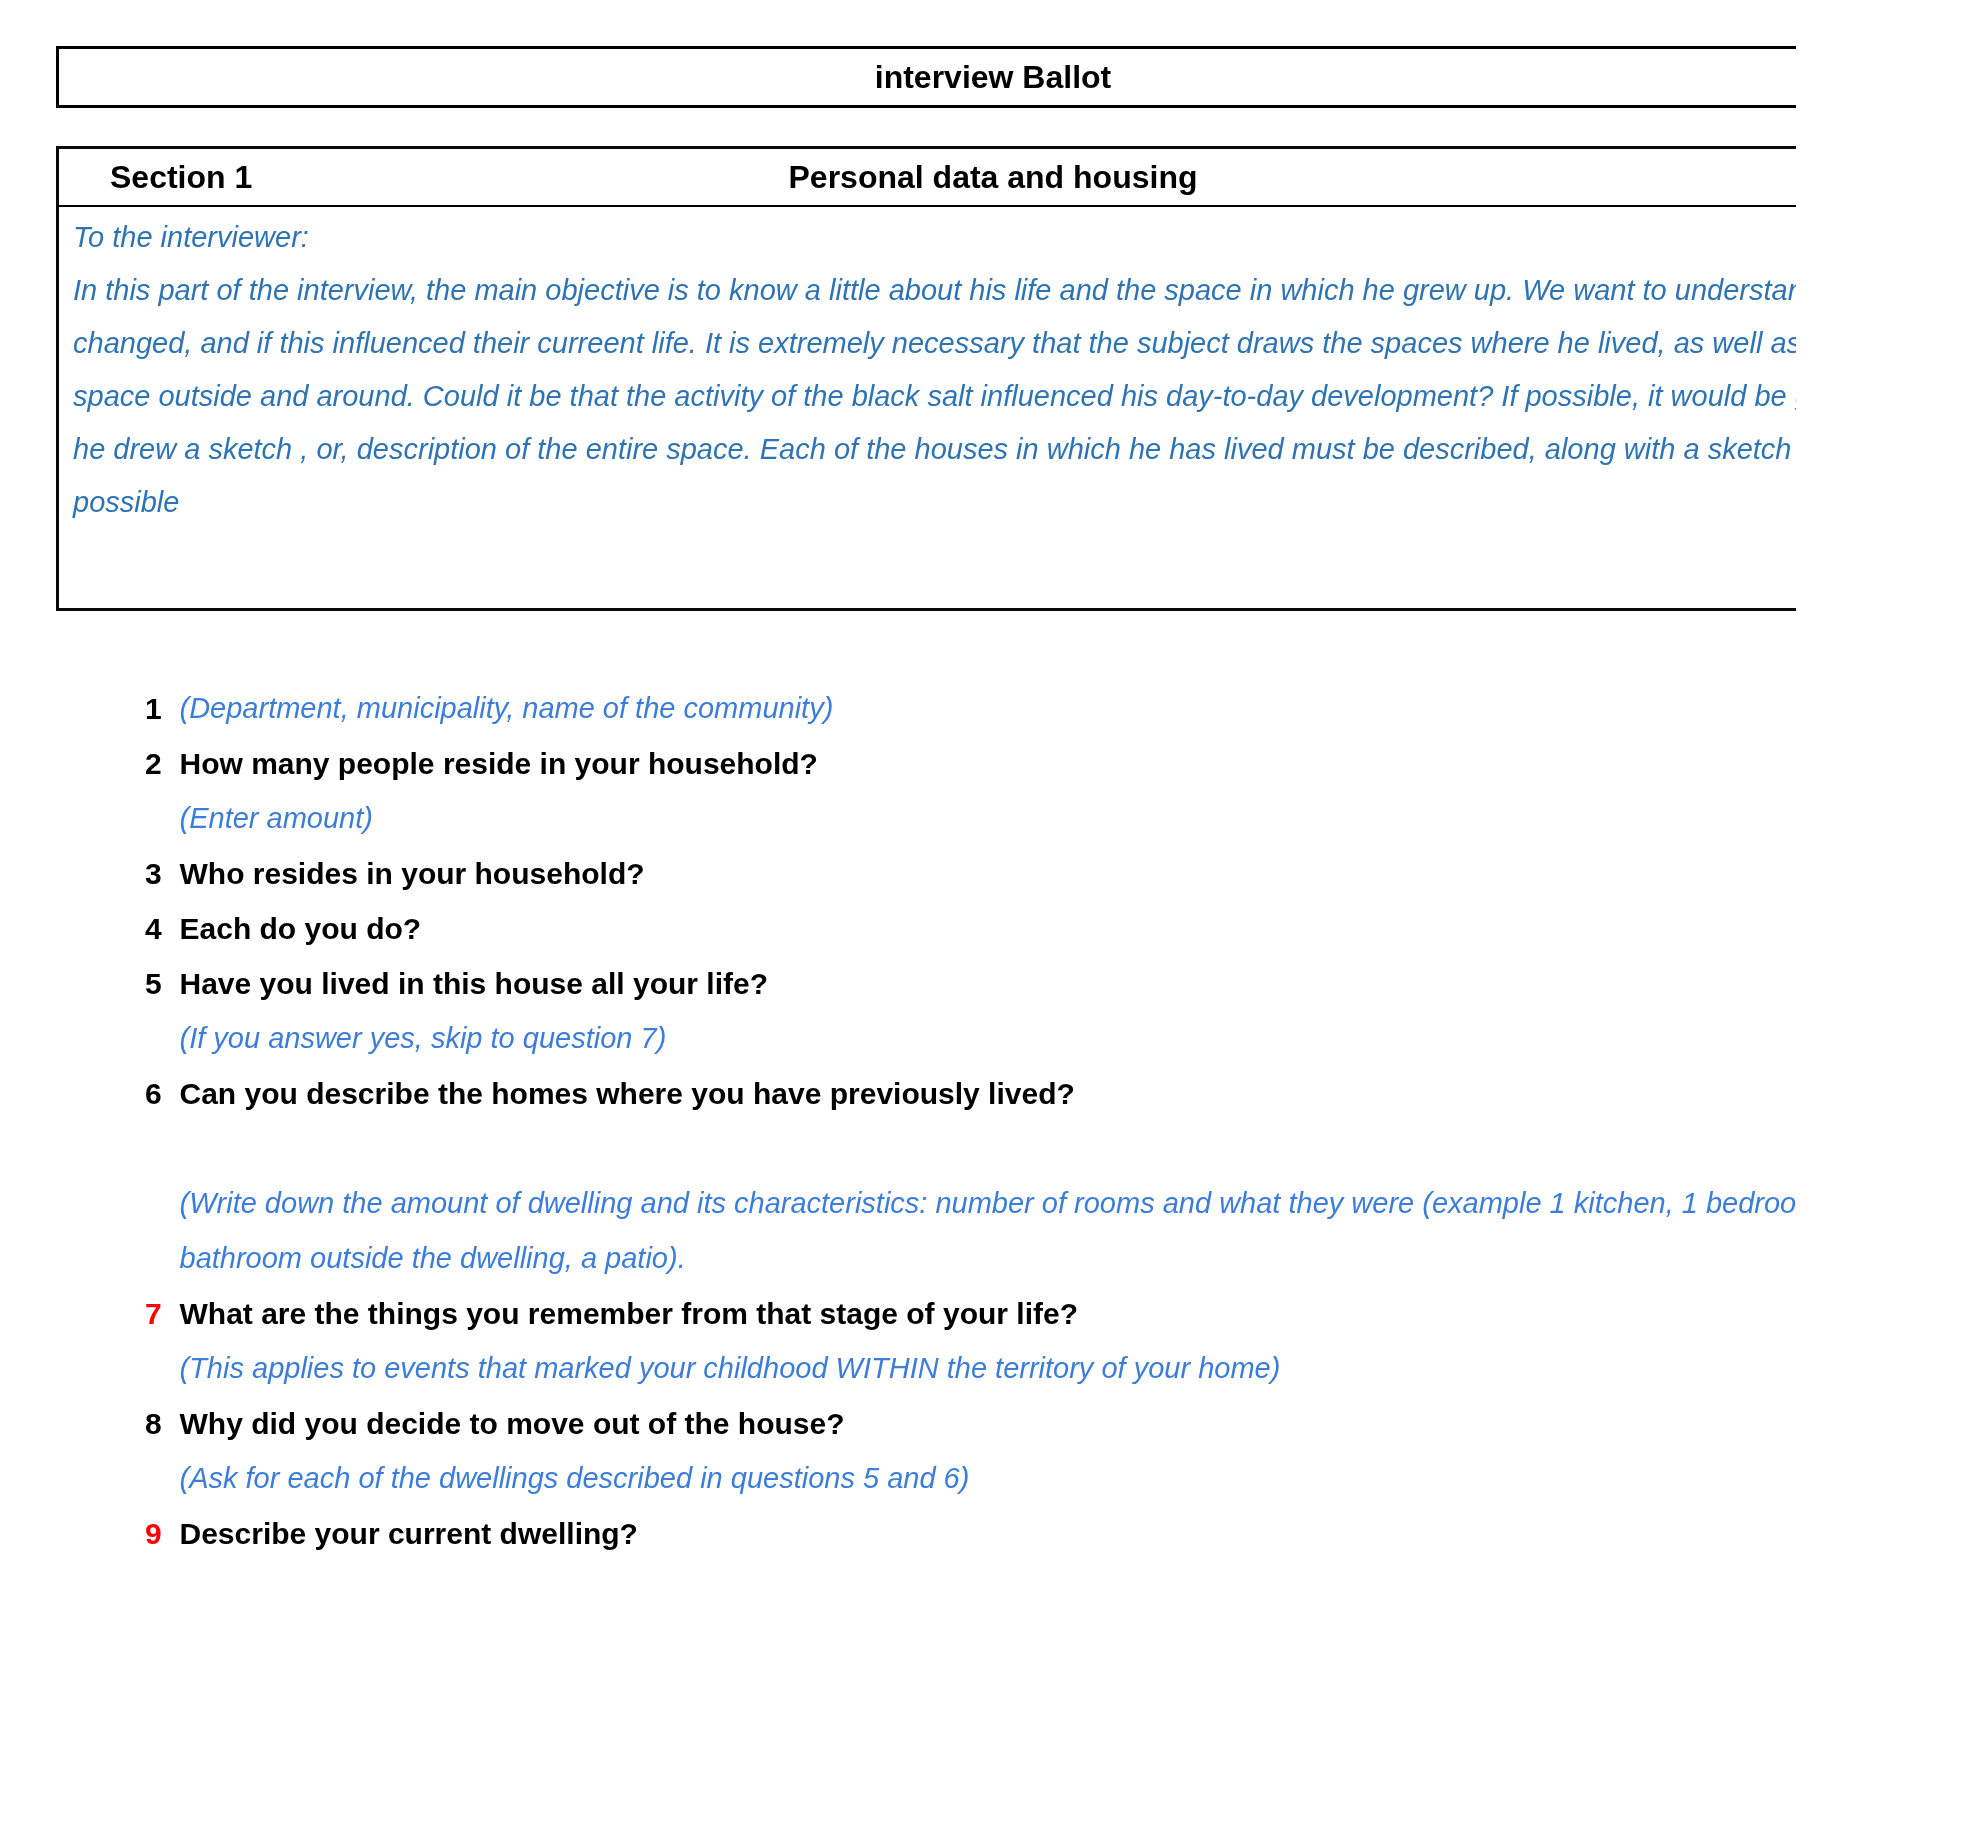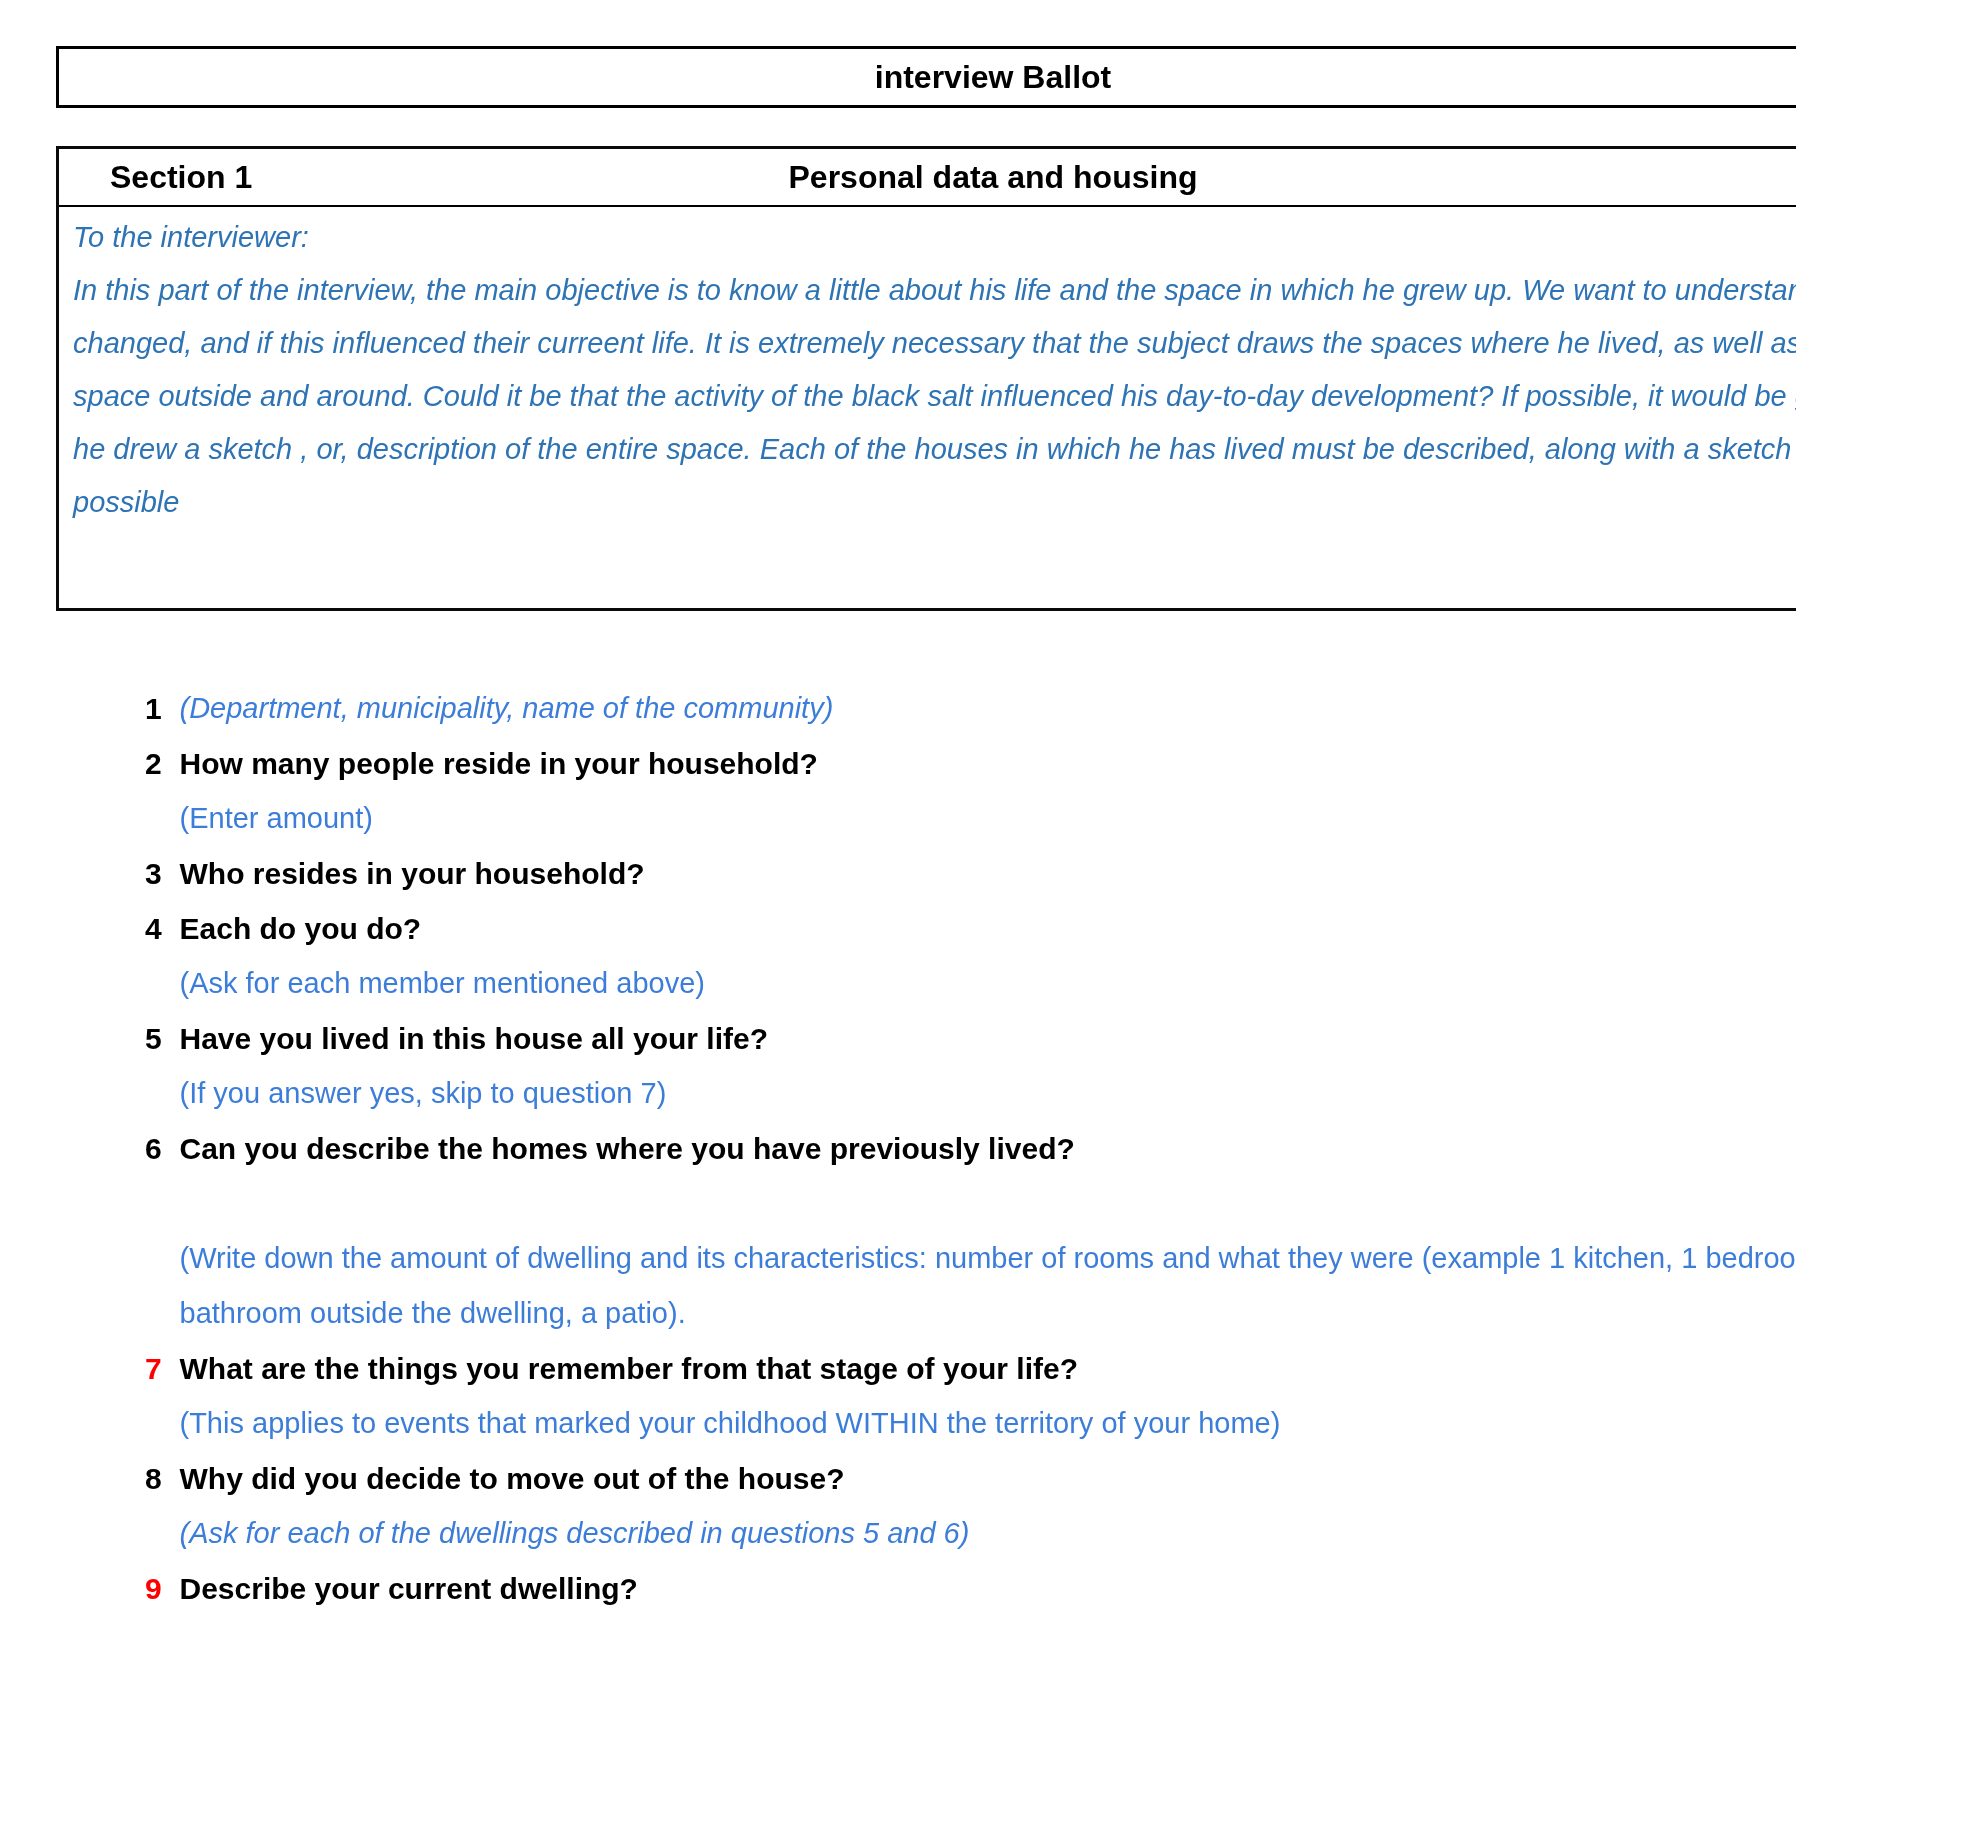--- a/index.html
+++ b/index.html
@@ -69,20 +69,21 @@
     flex:0 0 23px;
     font-weight:bold;
     white-space:nowrap;
   }
   .q-num.red{color:var(--red,#FF0000);}
   .q-body{flex:1;margin-left:11.5px;min-width:0;}
   .q-text{font-weight:bold;}
   .q-note{
     color:var(--hint-blue,#3B7DD8);
     font-size:29px;
+    font-style:italic;
   }
   .q-note.italic{font-style:italic;}
   .q-note.nowrap{
     white-space:nowrap;
     overflow:hidden;
   }
   .q-note.gap{margin-top:55px;}
 </style>
 </head>
 <body>
@@ -121,21 +122,20 @@
       <div class="q-row">
         <span class="q-num">3</span>
         <div class="q-body">
           <div class="q-text">Who resides in your household?</div>
         </div>
       </div>
       <div class="q-row">
         <span class="q-num">4</span>
         <div class="q-body">
           <div class="q-text">Each do you do?</div>
-          <div class="q-note">(Ask for each member mentioned above)</div>
         </div>
       </div>
       <div class="q-row">
         <span class="q-num">5</span>
         <div class="q-body">
           <div class="q-text">Have you lived in this house all your life?</div>
           <div class="q-note">(If you answer yes, skip to question 7)</div>
         </div>
       </div>
       <div class="q-row">

